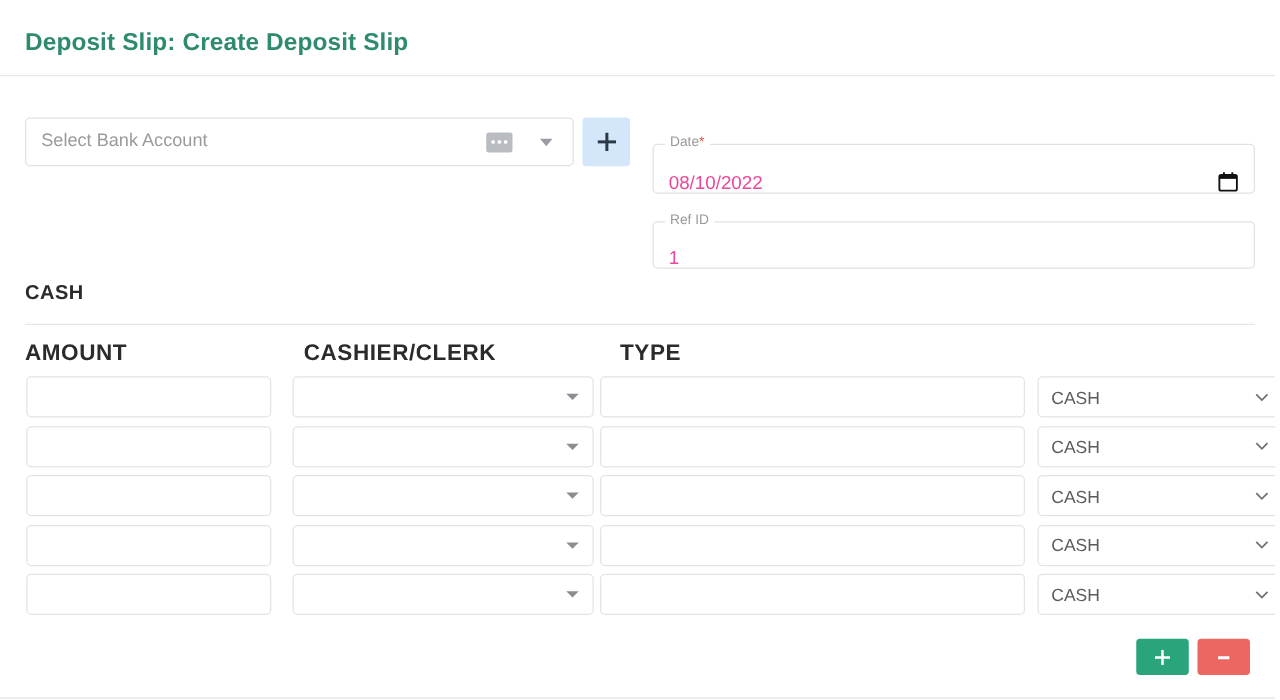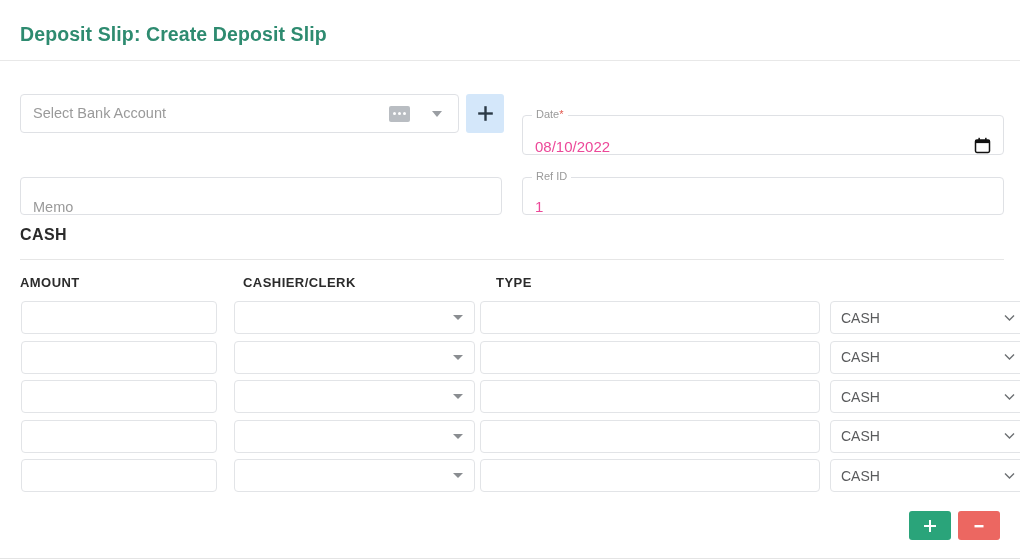--- a/index.html
+++ b/index.html
@@ -180,21 +180,21 @@
     width: 984px;
   }
   .t-row {
     display: flex;
     align-items: center;
   }
   .t-head {
     height: 32px;
   }
   .t-head .th {
-    font-size: 13px;
+    font-size: 18px;
     font-weight: bold;
     color: #2b2b2b;
     letter-spacing: 0.45px;
     display: flex;
     align-items: center;
   }
   .c-amount { flex: 0 0 209px; }
   .c-cashier{ flex: 0 0 246px; padding-left: 14px; }
   .c-note   { flex: 0 0 343px; padding-left: 21px; }
   .c-type   { flex: 0 0 186px; padding-left: 18px; }
@@ -296,23 +296,20 @@
     <span class="legend"><span>Date</span><span class="req">*</span></span>
     <span class="value">08/10/2022</span>
     <svg class="cal-icon" width="17" height="17" viewBox="0 0 17 17">
       <rect x="1.5" y="3" width="14" height="12.5" rx="1.4" fill="none" stroke="#111" stroke-width="1.5"></rect>
       <rect x="1.5" y="3" width="14" height="3.1" fill="#111"></rect>
       <rect x="4.4" y="0.8" width="1.5" height="3.4" fill="#111"></rect>
       <rect x="11.1" y="0.8" width="1.5" height="3.4" fill="#111"></rect>
     </svg>
   </div>
 
-  <div class="outlined" id="memo-field">
-    <span class="placeholder">Memo</span>
-  </div>
 
   <div class="outlined" id="refid-field">
     <span class="legend">Ref ID</span>
     <span class="value">1</span>
   </div>
 
   <div class="section-title">CASH</div>
   <div class="section-divider"></div>
 
   <div class="table">

